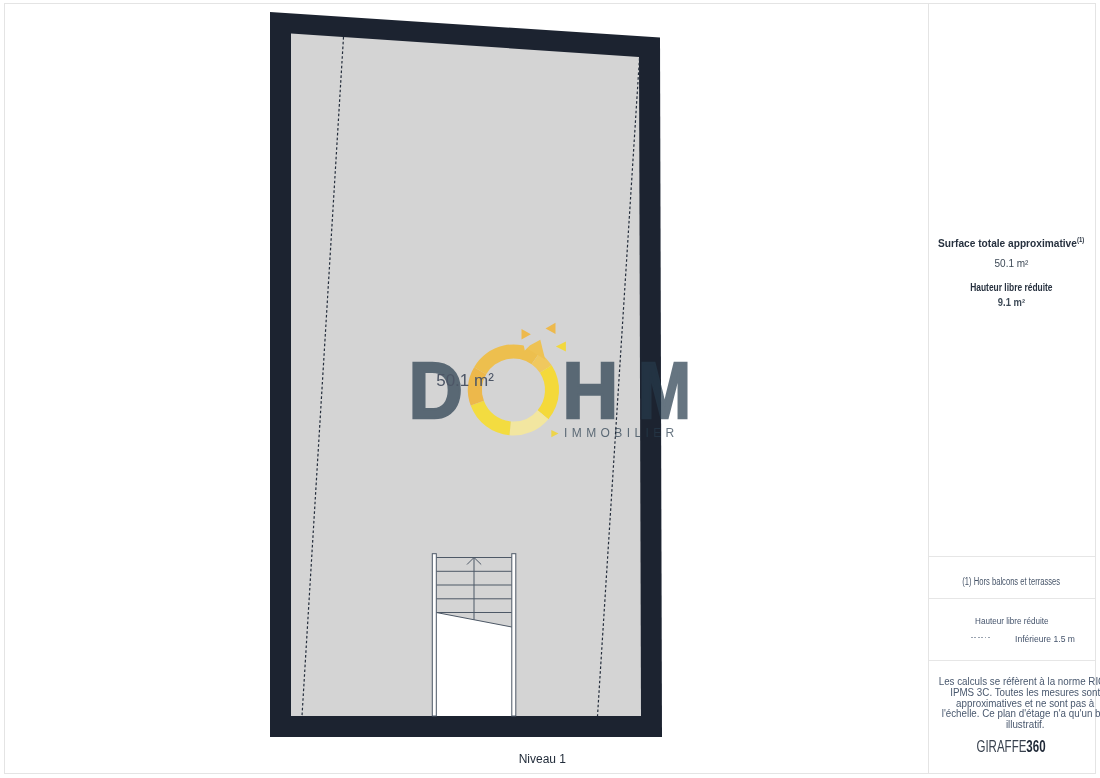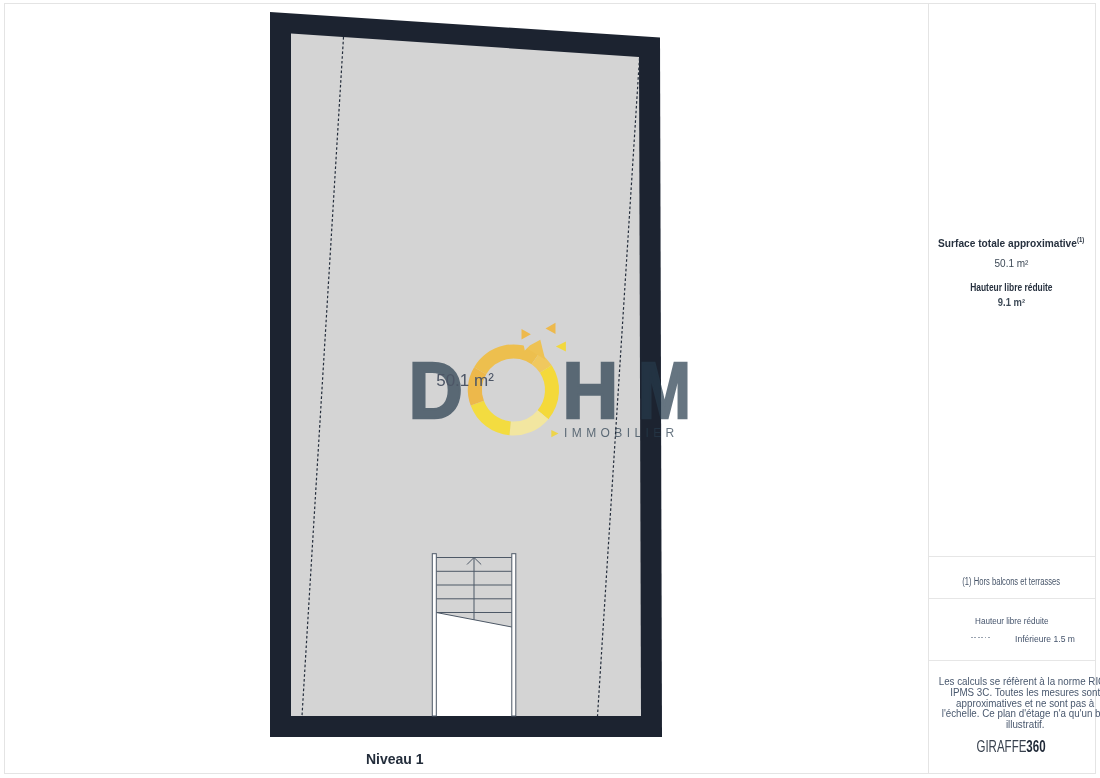--- a/index.html
+++ b/index.html
@@ -61,21 +61,21 @@
     <line x1="436.3" y1="585" x2="511.8" y2="585"></line>
     <line x1="436.3" y1="598.8" x2="511.8" y2="598.8"></line>
     <line x1="436.3" y1="612.5" x2="511.8" y2="612.5"></line>
     <line x1="474" y1="557.5" x2="474" y2="619.7"></line>
     <polyline points="467,564.5 474,557.5 481.2,564.5"></polyline>
     <rect x="432.3" y="553.7" width="4" height="162.3" fill="#ffffff"></rect>
     <rect x="511.8" y="553.7" width="4" height="162.3" fill="#ffffff"></rect>
   </g>
 </svg>
 
-<div class="abs" style="left:366px;top:754px;width:200px;text-align:left;font-size:14px;line-height:11px;font-weight:bold;color:#232d3b;">Niveau 1</div>
+<div class="abs" style="left:366px;top:754px;width:200px;text-align:right;font-size:12px;line-height:11px;font-weight:normal;color:#232d3b;">Niveau 1</div>
 
 <div class="abs ctr" style="top:233px;font-size:11px;line-height:13px;font-weight:bold;color:#27313f;"><span class="sq" style="transform:scaleX(0.923);">Surface totale approximative<sup style="font-size:6.5px;">(1)</sup></span></div>
 <div class="abs ctr" style="top:258px;font-size:10px;line-height:12px;color:#3d4956;">50.1 m²</div>
 <div class="abs ctr" style="top:281px;font-size:10.5px;line-height:12px;font-weight:bold;color:#27313f;"><span class="sq" style="transform:scaleX(0.802);">Hauteur libre réduite</span></div>
 <div class="abs ctr" style="top:297px;font-size:10px;line-height:12px;color:#3d4956;font-weight:bold;"><span class="sq" style="transform:scaleX(0.94);">9.1 m²</span></div>
 
 <div class="abs" style="left:929px;top:556px;width:166px;height:1px;background:#e6e6e6;"></div>
 <div class="abs ctr" style="top:576px;font-size:10px;line-height:12px;color:#475569;"><span class="sq" style="transform:scaleX(0.763);">(1) Hors balcons et terrasses</span></div>
 <div class="abs" style="left:929px;top:598px;width:166px;height:1px;background:#e6e6e6;"></div>
 

